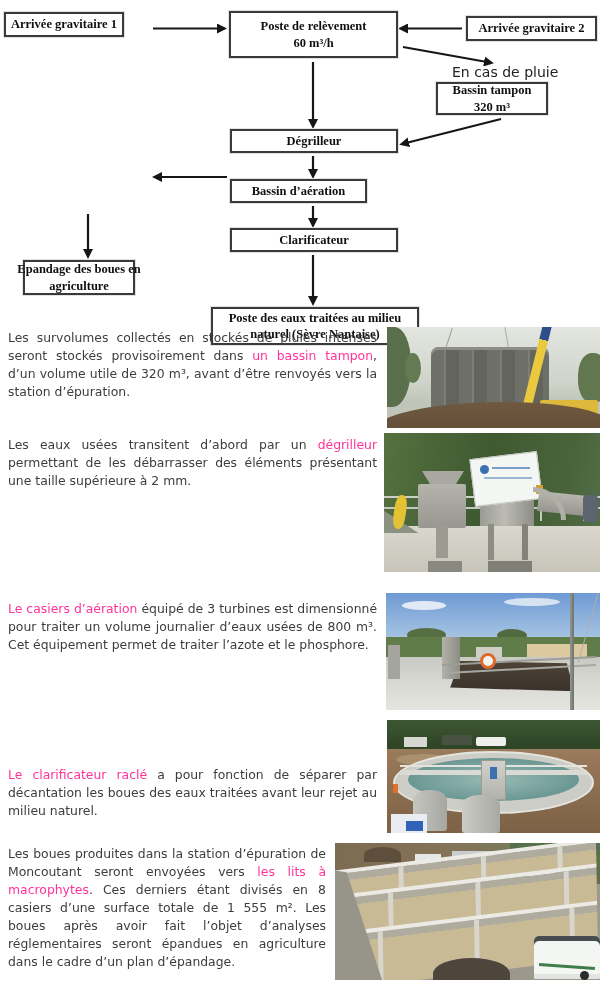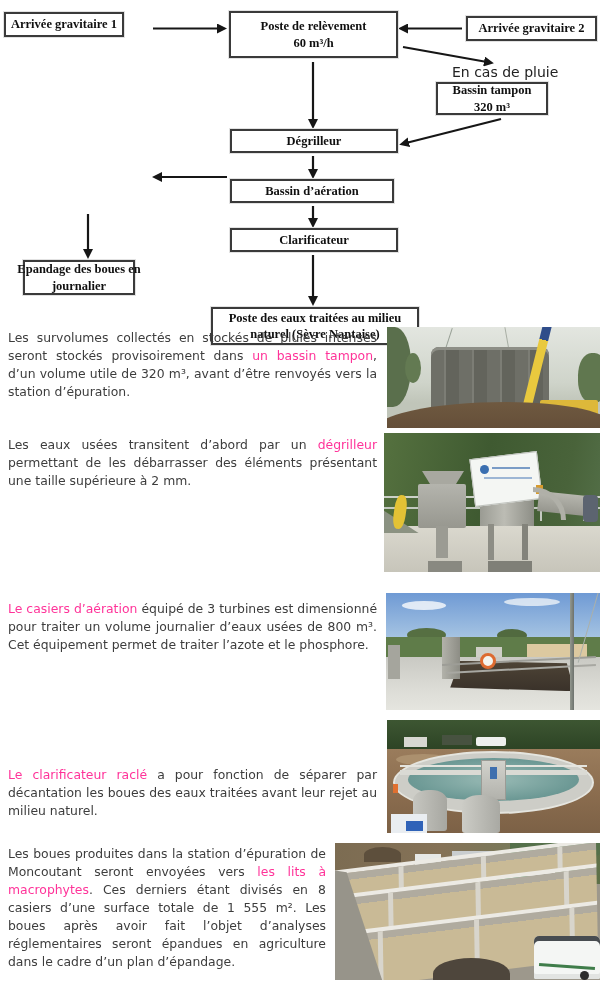--- a/index.html
+++ b/index.html
@@ -15,21 +15,21 @@
         text-align:center;font-family:"Liberation Serif","DejaVu Serif",serif;
         font-weight:700;color:#101010;font-size:12.5px;line-height:1.3;
         box-shadow:0 0 0 1px #e2e2e2;}
   .fbox div{white-space:nowrap;}
   #box-arrivee1{left:4px;top:12px;width:120px;height:25px;}
   #box-poste{left:229px;top:11px;width:169px;height:47px;}
   #box-arrivee2{left:466px;top:16px;width:131px;height:25px;}
   #box-tampon{left:436px;top:82px;width:112px;height:33px;}
   #box-degrilleur{left:230px;top:129px;width:168px;height:24px;}
   #box-extraction{left:24px;top:155px;width:126px;height:56px;font-size:12px;}
-  #box-aeration{left:230px;top:179px;width:164px;height:24px;}
+  #box-aeration{left:230px;top:179px;width:137px;height:24px;}
   #box-clarificateur{left:230px;top:228px;width:168px;height:24px;}
   #box-epandage{left:23px;top:260px;width:112px;height:35px;}
   #box-rejet{left:211px;top:307px;width:208px;height:38px;}
   .note{position:absolute;left:452px;top:64px;width:122px;text-align:left;
         font-size:14px;color:#222;}
 
   
   .para{position:absolute;left:8px;width:369px;margin:0;font-size:12.4px;line-height:18px;
         text-align:justify;color:#3d3d3d;}
   .hl{color:#ff3399;}
@@ -207,21 +207,21 @@
     <div>Dégrilleur</div>
   </div>
   <div class="fbox" id="box-aeration">
     <div>Bassin d’aération</div>
   </div>
   <div class="fbox" id="box-clarificateur">
     <div>Clarificateur</div>
   </div>
   <div class="fbox" id="box-epandage">
     <div>Epandage des boues en</div>
-    <div>journalier</div>
+    <div>agriculture</div>
   </div>
   <div class="fbox" id="box-rejet">
     <div>Poste des eaux traitées au milieu</div>
     <div>naturel (Sèvre Nantaise)</div>
   </div>
 
   <p class="para" id="para1"><span>Les survolumes collectés en stockés de pluies intenses seront stockés provisoirement dans </span><span class="hl">un bassin tampon</span><span>, d’un volume utile de 320 m³, avant d’être renvoyés vers la station d’épuration.</span></p>
 
   <p class="para" id="para2"><span>Les eaux usées transitent d’abord par un </span><span class="hl">dégrilleur</span><span> permettant de les débarrasser des éléments présentant une taille supérieure à 2 mm.</span></p>
 

